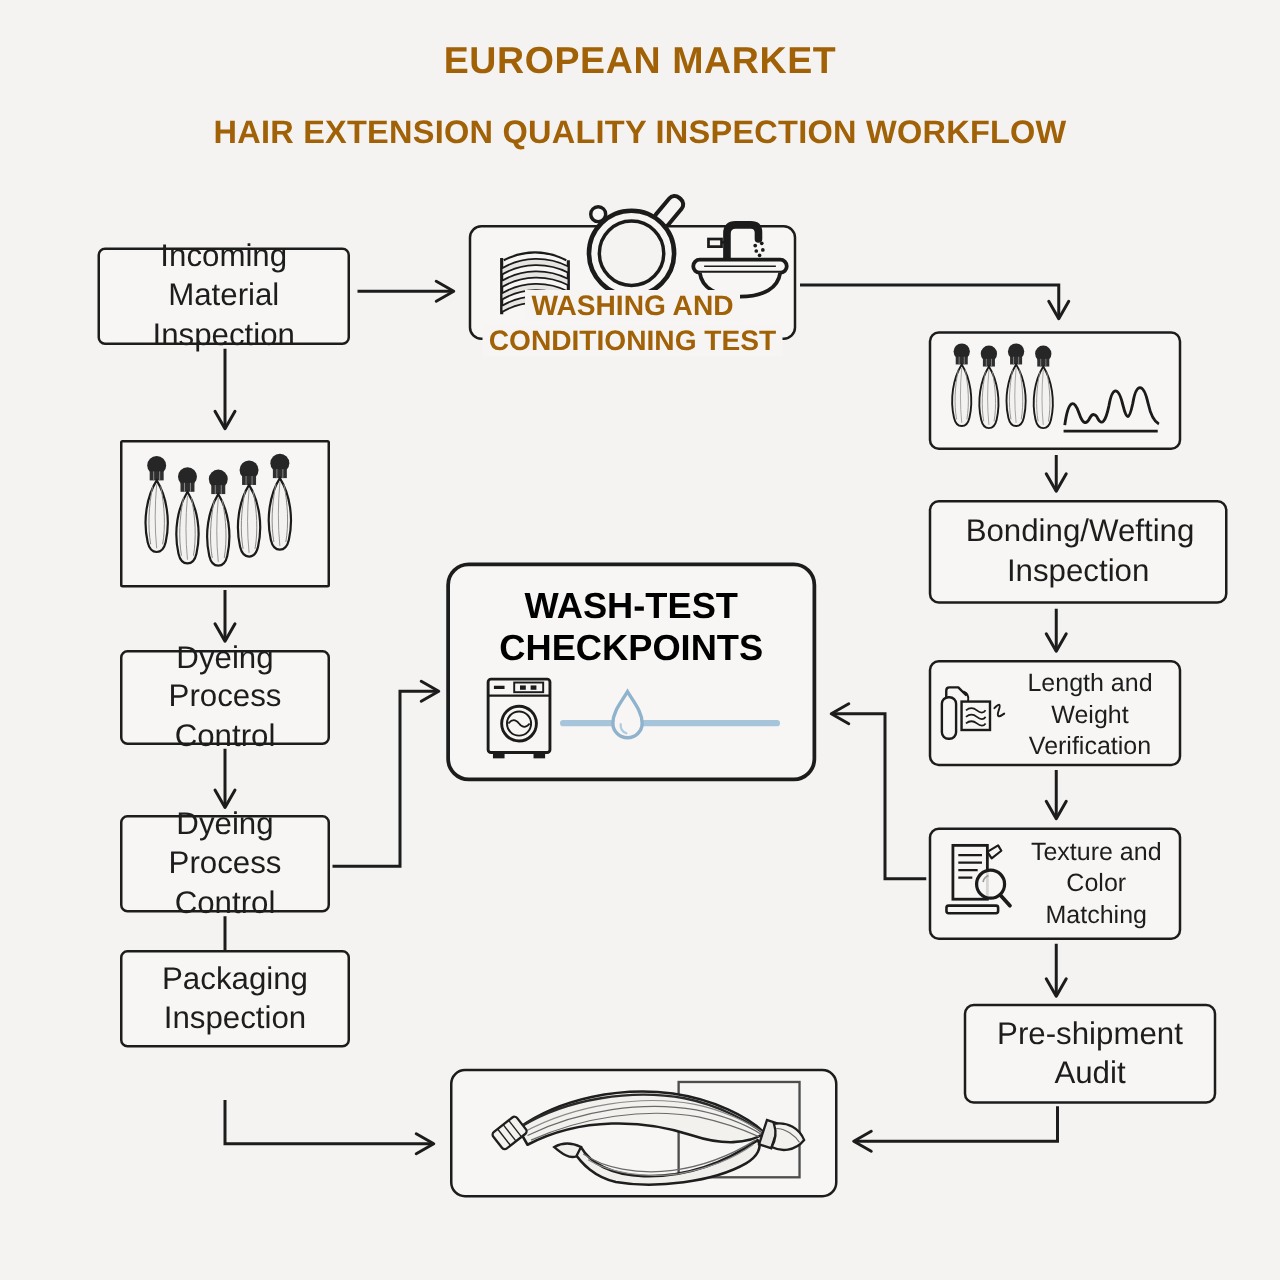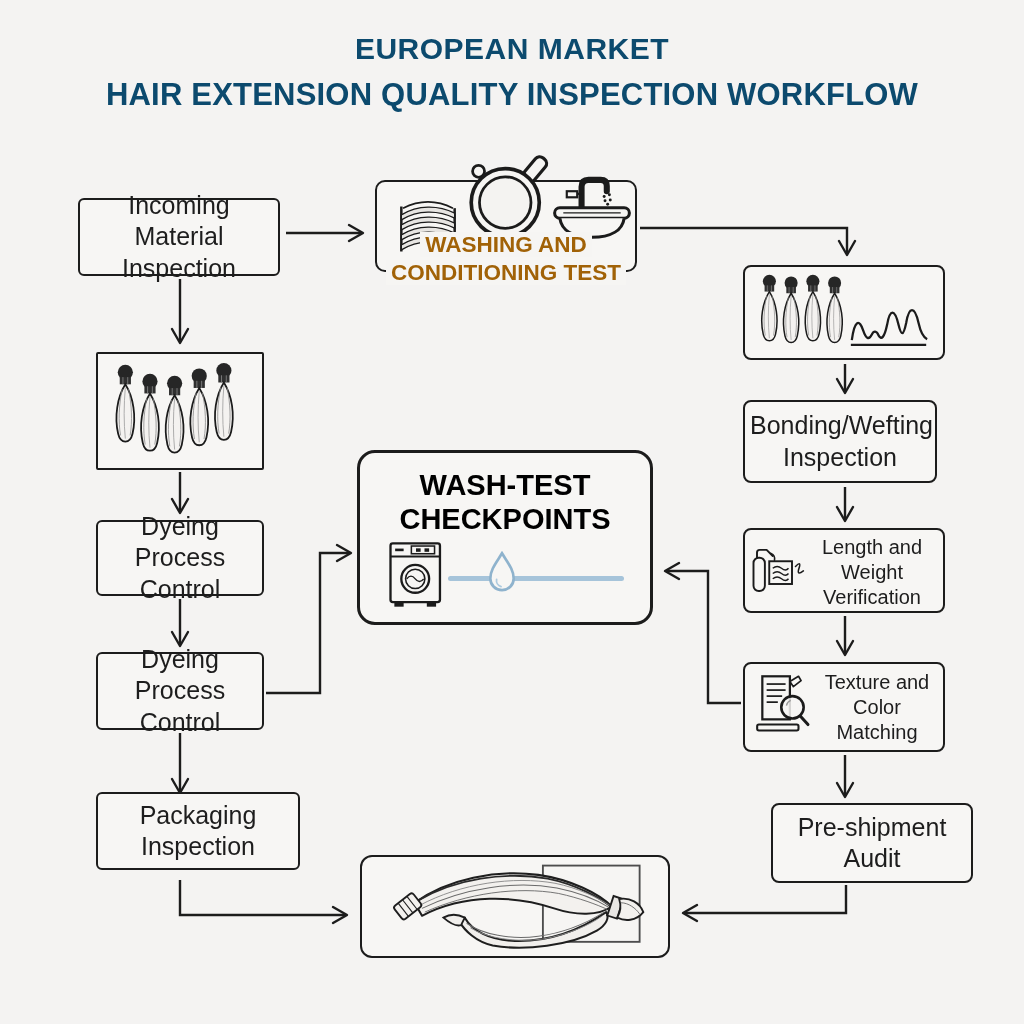--- a/index.html
+++ b/index.html
@@ -4,23 +4,23 @@
 <style>
   html,body{margin:0;padding:0;background:#f4f3f2;}
   .canvas{position:relative;width:1024px;height:1024px;background:#f4f3f2;
           font-family:"Liberation Sans",sans-serif;color:#1d1d1d;overflow:hidden;}
   .edges{position:absolute;left:0;top:0;z-index:1;}
   .node{position:absolute;background:#f7f6f4;border:2.5px solid #1c1c1c;border-radius:8px;
         display:flex;align-items:center;justify-content:center;text-align:center;
         line-height:1.25;font-size:25px;z-index:2;box-sizing:border-box;}
   .node .lbl{padding:0 6px;}
   .title{position:absolute;top:32px;left:0;width:100%;text-align:center;font-weight:700;
-         color:#0c4a6e;z-index:2;}
+         color:#a16207;z-index:2;}
   .title .l1{font-size:30px;letter-spacing:.5px;}
-  .title .l2{font-size:31px;letter-spacing:.2px;margin-top:11px;}
+  .title .l2{font-size:26px;letter-spacing:.2px;margin-top:24px;}
   .icon{position:absolute;z-index:3;}
   .washing-label{position:absolute;left:377px;top:231px;width:258px;text-align:center;
                  font-size:22.5px;font-weight:700;line-height:1.24;z-index:4;color:#a16207;}
   .washing-label .mask{background:#f6f5f3;padding:0 5px;
                  box-decoration-break:clone;-webkit-box-decoration-break:clone;}
   .cp-title{position:absolute;left:357px;top:468px;width:296px;text-align:center;
             font-size:29px;font-weight:700;line-height:1.18;z-index:3;color:#000000;}
   .blue-line{position:absolute;left:448px;top:576px;width:176px;height:5px;
              background:#a6c4da;border-radius:3px;z-index:3;}
   .side-text{display:flex;align-items:center;justify-content:center;text-align:center;
@@ -89,21 +89,21 @@
   </svg>
 
   <div class="node" style="left:96px;top:520px;width:168px;height:76px;border-radius:6px;">
     <div class="lbl">Dyeing Process Control</div>
   </div>
 
   <div class="node" style="left:96px;top:652px;width:168px;height:78px;border-radius:6px;">
     <div class="lbl">Dyeing Process Control</div>
   </div>
 
-  <div class="node" style="left:96px;top:792px;width:204px;height:78px;border-radius:6px;">
+  <div class="node" style="left:96px;top:760px;width:184px;height:78px;border-radius:6px;">
     <div class="lbl" style="max-width:150px;">Packaging Inspection</div>
   </div>
 
   <div class="node" style="left:375px;top:180px;width:262px;height:92px;border-radius:10px;"></div>
   <svg class="icon" style="left:393px;top:198px;" width="70" height="62" viewBox="0 0 84 74">
     <path d="M10,10 V64" stroke="#1b1b1b" stroke-width="3" fill="none"></path>
     <path d="M74,12 V62" stroke="#1b1b1b" stroke-width="3" fill="none"></path>
     <path d="M12,12 C32,2 52,2 72,12" stroke="#1b1b1b" stroke-width="2" fill="none"></path>
     <path d="M10,20 C30,8 54,8 74,18 L74,24 C54,14 30,14 10,26 Z" fill="#e7e5e2" stroke="#1b1b1b" stroke-width="1.6"></path>
     <path d="M10,32 C30,20 54,20 74,30 L74,36 C54,26 30,26 10,38 Z" fill="#e7e5e2" stroke="#1b1b1b" stroke-width="1.6"></path>
@@ -143,21 +143,21 @@
     <use href="#bundle" x="28" y="4" width="28" height="92"></use>
     <use href="#bundle" x="54" y="2" width="28" height="92"></use>
     <use href="#bundle" x="80" y="4" width="28" height="92"></use>
   </svg>
   <svg class="icon" style="left:848px;top:294px;" width="82" height="56" viewBox="0 0 86 58">
     <path d="M4,48 C7,26 12,26 16,38 C19,47 22,48 25,42 C27,38 30,38 32,43 C35,48 38,46 41,32
              C44,15 49,15 53,32 C56,44 58,44 61,30 C64,12 70,12 74,30 C76,39 79,45 83,47" stroke="#1b1b1b" stroke-width="2.4" fill="none"></path>
     <line x1="3" y1="53" x2="82" y2="53" stroke="#1b1b1b" stroke-width="2.2"></line>
   </svg>
 
-  <div class="node" style="left:743px;top:400px;width:194px;height:83px;">
+  <div class="node" style="left:743px;top:400px;width:239px;height:83px;">
     <div class="lbl" style="max-width:180px;">Bonding/Wefting Inspection</div>
   </div>
 
   <div class="node" style="left:743px;top:528px;width:202px;height:85px;"></div>
   <svg class="icon" style="left:750px;top:540px;" width="56" height="60" viewBox="0 0 64 60">
     <rect x="4" y="16" width="13" height="38" rx="6" fill="#f7f6f4" stroke="#1b1b1b" stroke-width="2.2"></rect>
     <path d="M8,16 V10 Q8,7 11,7 H19 L26,14" fill="none" stroke="#1b1b1b" stroke-width="2.2" stroke-linecap="round" stroke-linejoin="round"></path>
     <path d="M24,11 q5,2 4,8" fill="none" stroke="#1b1b1b" stroke-width="1.8" stroke-linecap="round"></path>
     <rect x="22" y="20" width="26" height="26" fill="#f7f6f4" stroke="#1b1b1b" stroke-width="2.2"></rect>
     <path d="M26,28 q5,-4 10,0 t8,0" fill="none" stroke="#1b1b1b" stroke-width="1.6"></path>

